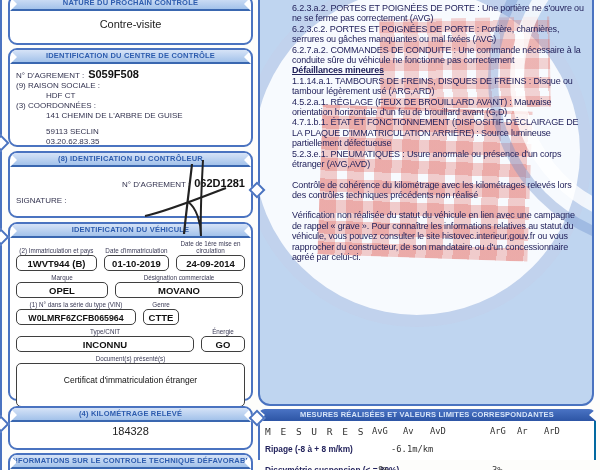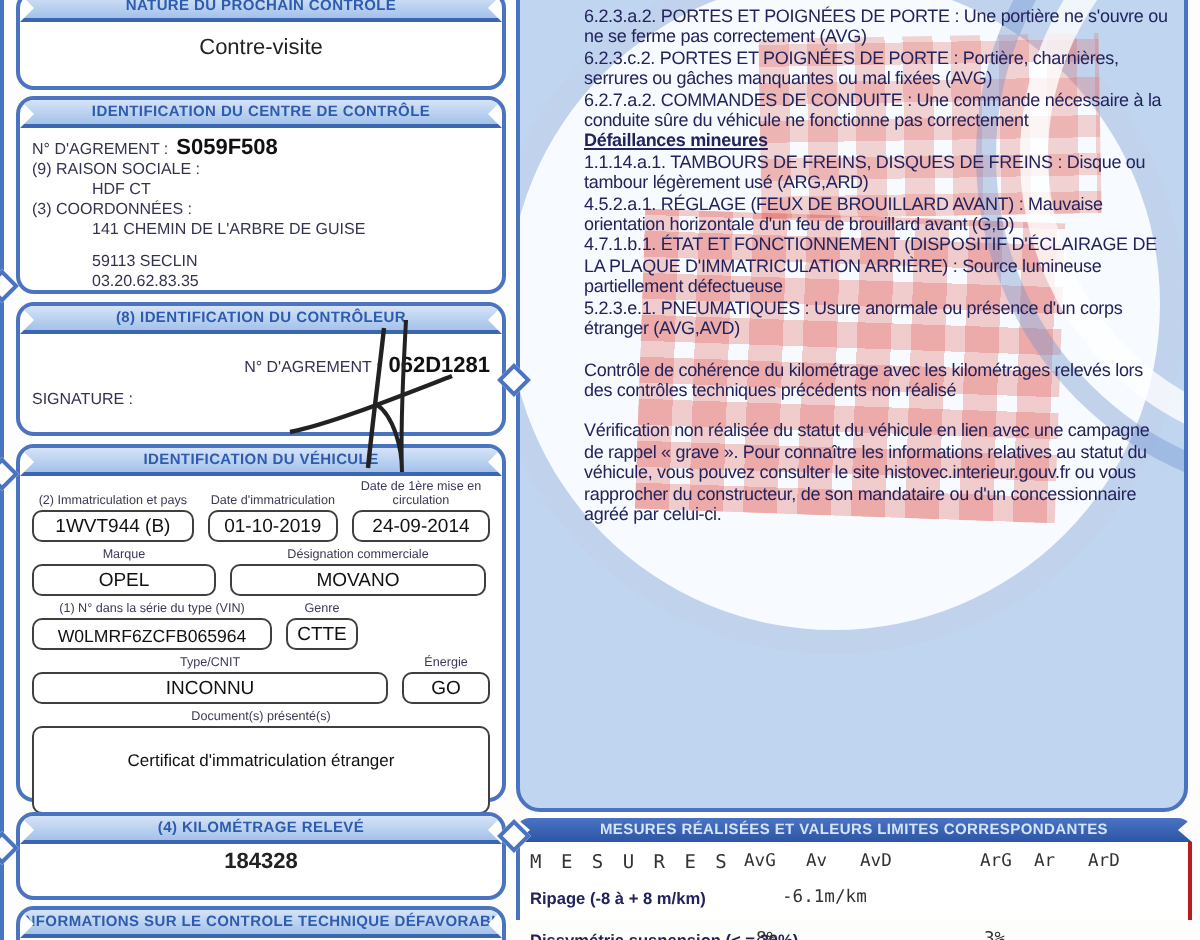--- a/index.html
+++ b/index.html
@@ -34,21 +34,21 @@
   .vrow{display:flex;gap:7px;padding:0 6px;align-items:flex-end;}
   .vcell{display:flex;flex-direction:column;align-items:center;}
   .vlabel{
     font-size:6.3px;color:#3a3a55;text-align:center;line-height:7px;
     margin-bottom:1px;white-space:nowrap;
   }
   .vlabel.wrap{white-space:normal;width:100%;}
   .vbox{
     border:1.5px solid #3f3f3f;border-radius:5px;background:#fff;
     width:100%;height:16px;line-height:16px;box-sizing:border-box;
-    text-align:center;font-size:9.5px;font-weight:normal;color:#111;
+    text-align:center;font-size:9.5px;font-weight:bold;color:#111;
   }
   .vbox.tall{height:44px;line-height:32px;font-weight:normal;font-size:8.5px;}
   
   .panel{
     position:absolute;left:258px;top:-14px;width:336px;height:420px;
     border:2px solid #4a73c0;border-radius:12px;background:#bfd5f0;
     box-sizing:border-box;overflow:hidden;
   }
   .wm-circle{
     position:absolute;left:-18px;top:-11px;width:350px;height:350px;border-radius:50%;
@@ -90,21 +90,21 @@
   .mes-header{
     height:12px;line-height:12px;
     background:linear-gradient(#4a73c4,#2d55a5);
     border-radius:7px 7px 0 0;
     clip-path:polygon(0 0,100% 0,calc(100% - 7px) 50%,100% 100%,0 100%,7px 50%);
     color:#d6e4f8;font-size:7.5px;font-weight:bold;text-align:center;
     letter-spacing:.2px;white-space:nowrap;
   }
   .mes-body{
     position:relative;background:#fff;height:39px;
-    border-left:2px solid #4a73c0;border-right:2px solid #b91c1c;box-sizing:border-box;
+    border-left:2px solid #4a73c0;border-right:2px solid #0369a1;box-sizing:border-box;
   }
   .mes-body .mono{font-family:"DejaVu Sans Mono", monospace;color:#333;}
   .mes-row-label{font-size:8.3px;font-weight:bold;color:#23235c;position:absolute;left:5px;white-space:nowrap;}
   .mes-col{position:absolute;font-family:"DejaVu Sans Mono", monospace;font-size:8.8px;color:#333;}
   
   .edge-line{position:absolute;left:0;top:0;width:2px;height:470px;background:#4a73c0;}
   .diamond{
     position:absolute;width:8px;height:8px;background:#fff;border:2px solid #4a73c0;
     transform:rotate(45deg);z-index:6;
   }
@@ -207,21 +207,21 @@
   <div class="vrow" style="margin-top:3px;">
     <div class="vcell" style="width:100%;">
       <div class="vlabel">Document(s) présenté(s)</div>
       <div class="vbox tall">Certificat d'immatriculation étranger</div>
     </div>
   </div>
 </div>
 
 <div class="section" style="top:406px;height:44px;">
   <div class="sec-header">(4) KILOMÉTRAGE RELEVÉ</div>
-  <div class="sec-body center-big" style="padding-top:4px;font-weight:bold;">184328</div>
+  <div class="sec-body center-big" style="padding-top:4px;font-weight:normal;">184328</div>
 </div>
 
 <div class="section" style="top:453px;height:30px;">
   <div class="sec-header">INFORMATIONS SUR LE CONTROLE TECHNIQUE DÉFAVORABLE</div>
 </div>
 
 <div class="panel">
   <div class="wm-circle"></div>
   <div class="wm-red"></div>
   <div class="wm-red2"></div>

